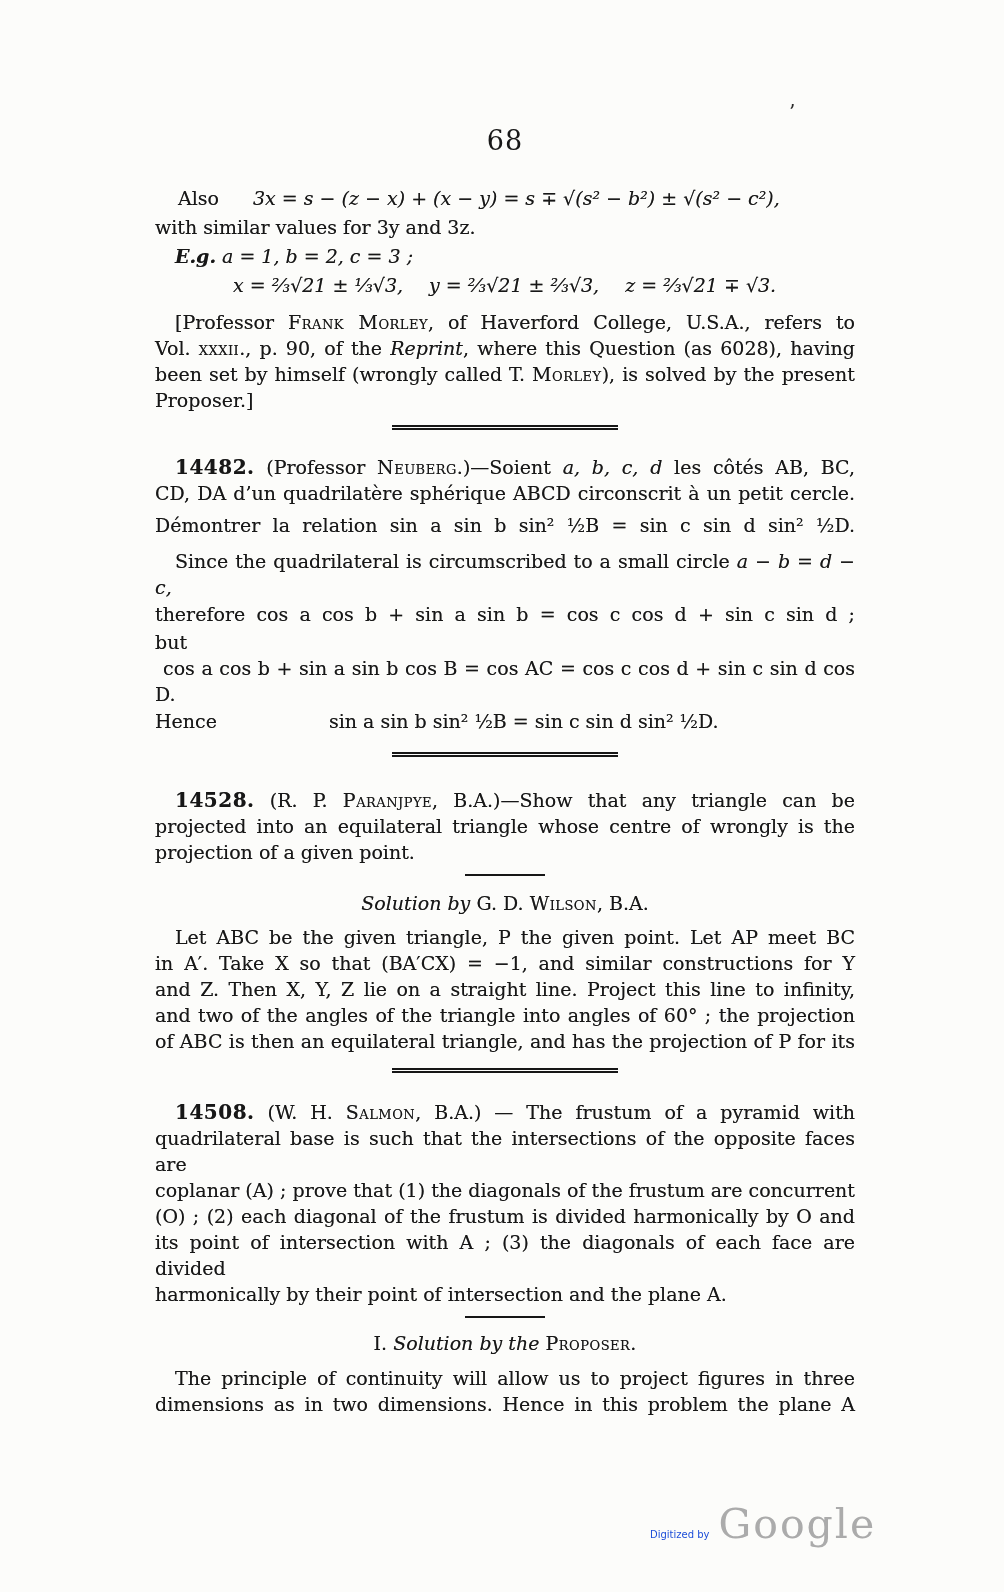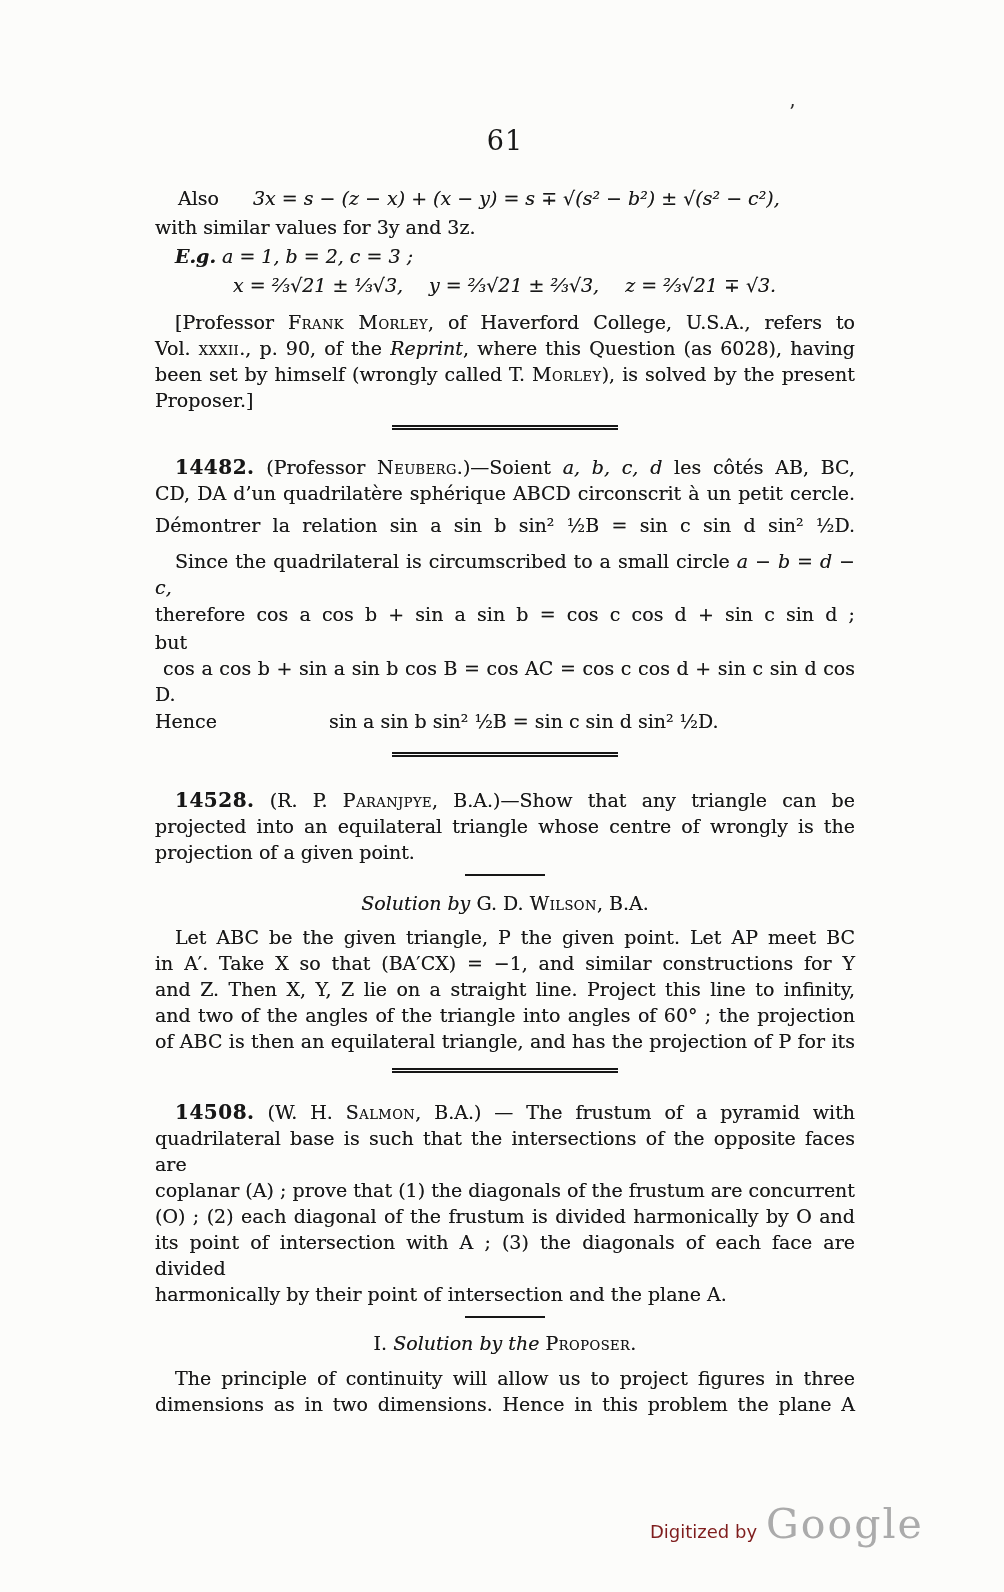--- a/index.html
+++ b/index.html
@@ -35,33 +35,33 @@
             text-shadow:0 0 0.5px rgba(20,20,20,0.55);}
   .sol-body{margin-top:10px;}
   .q2{margin-top:30px;}
   .q2 .sol-head{margin-top:15px;}
   .body28{margin-top:9px;}
   .q3{margin-top:26px;}
   .h3row{margin-top:13px;}
   .hbody{margin-top:10px;}
   .artifact{position:absolute;left:789px;top:100px;font-size:20px;color:#2a2a2a;}
   .footer{position:absolute;left:650px;top:1500px;display:flex;align-items:baseline;}
-  .dig{font-family:"DejaVu Sans","Liberation Sans",sans-serif;font-size:18px;
-       color:#7f1d1d;margin-right:9px;}
+  .dig{font-family:"DejaVu Sans","Liberation Sans",sans-serif;font-size:10px;
+       color:#1d4ed8;margin-right:9px;}
   .google{font-family:"DejaVu Serif","Liberation Serif",serif;font-size:41px;
           color:#ababab;letter-spacing:2px;}
 </style>
 </head>
 <body>
 
 <div class="page">
   <div class="artifact">’</div>
 
   <div class="content">
-    <div class="pagenum">61</div>
+    <div class="pagenum">68</div>
 
     <section class="sec-a">
       <div class="line tall pl23"><span>Also</span><span class="eq gap34">3x = s − (z − x) + (x − y) = s ∓ √(s² − b²) ± √(s² − c²),</span></div>
       <div class="line tall">with similar values for 3y and 3z.</div>
       <div class="line tall pl20"><span class="bit">E.g.</span><span class="eq"> a = 1,  b = 2,  c = 3 ;</span></div>
       <div class="line tall pl78"><span class="eq">x = ⅔√21 ± ⅓√3,</span><span class="eq gap26">y = ⅔√21 ± ⅔√3,</span><span class="eq gap26">z = ⅔√21 ∓ √3.</span></div>
     </section>
 
     <section class="note">
       <div class="line j ind20"><span>[Professor </span><span class="sc">Frank Morley</span><span>, of Haverford College, U.S.A., refers to</span></div>

